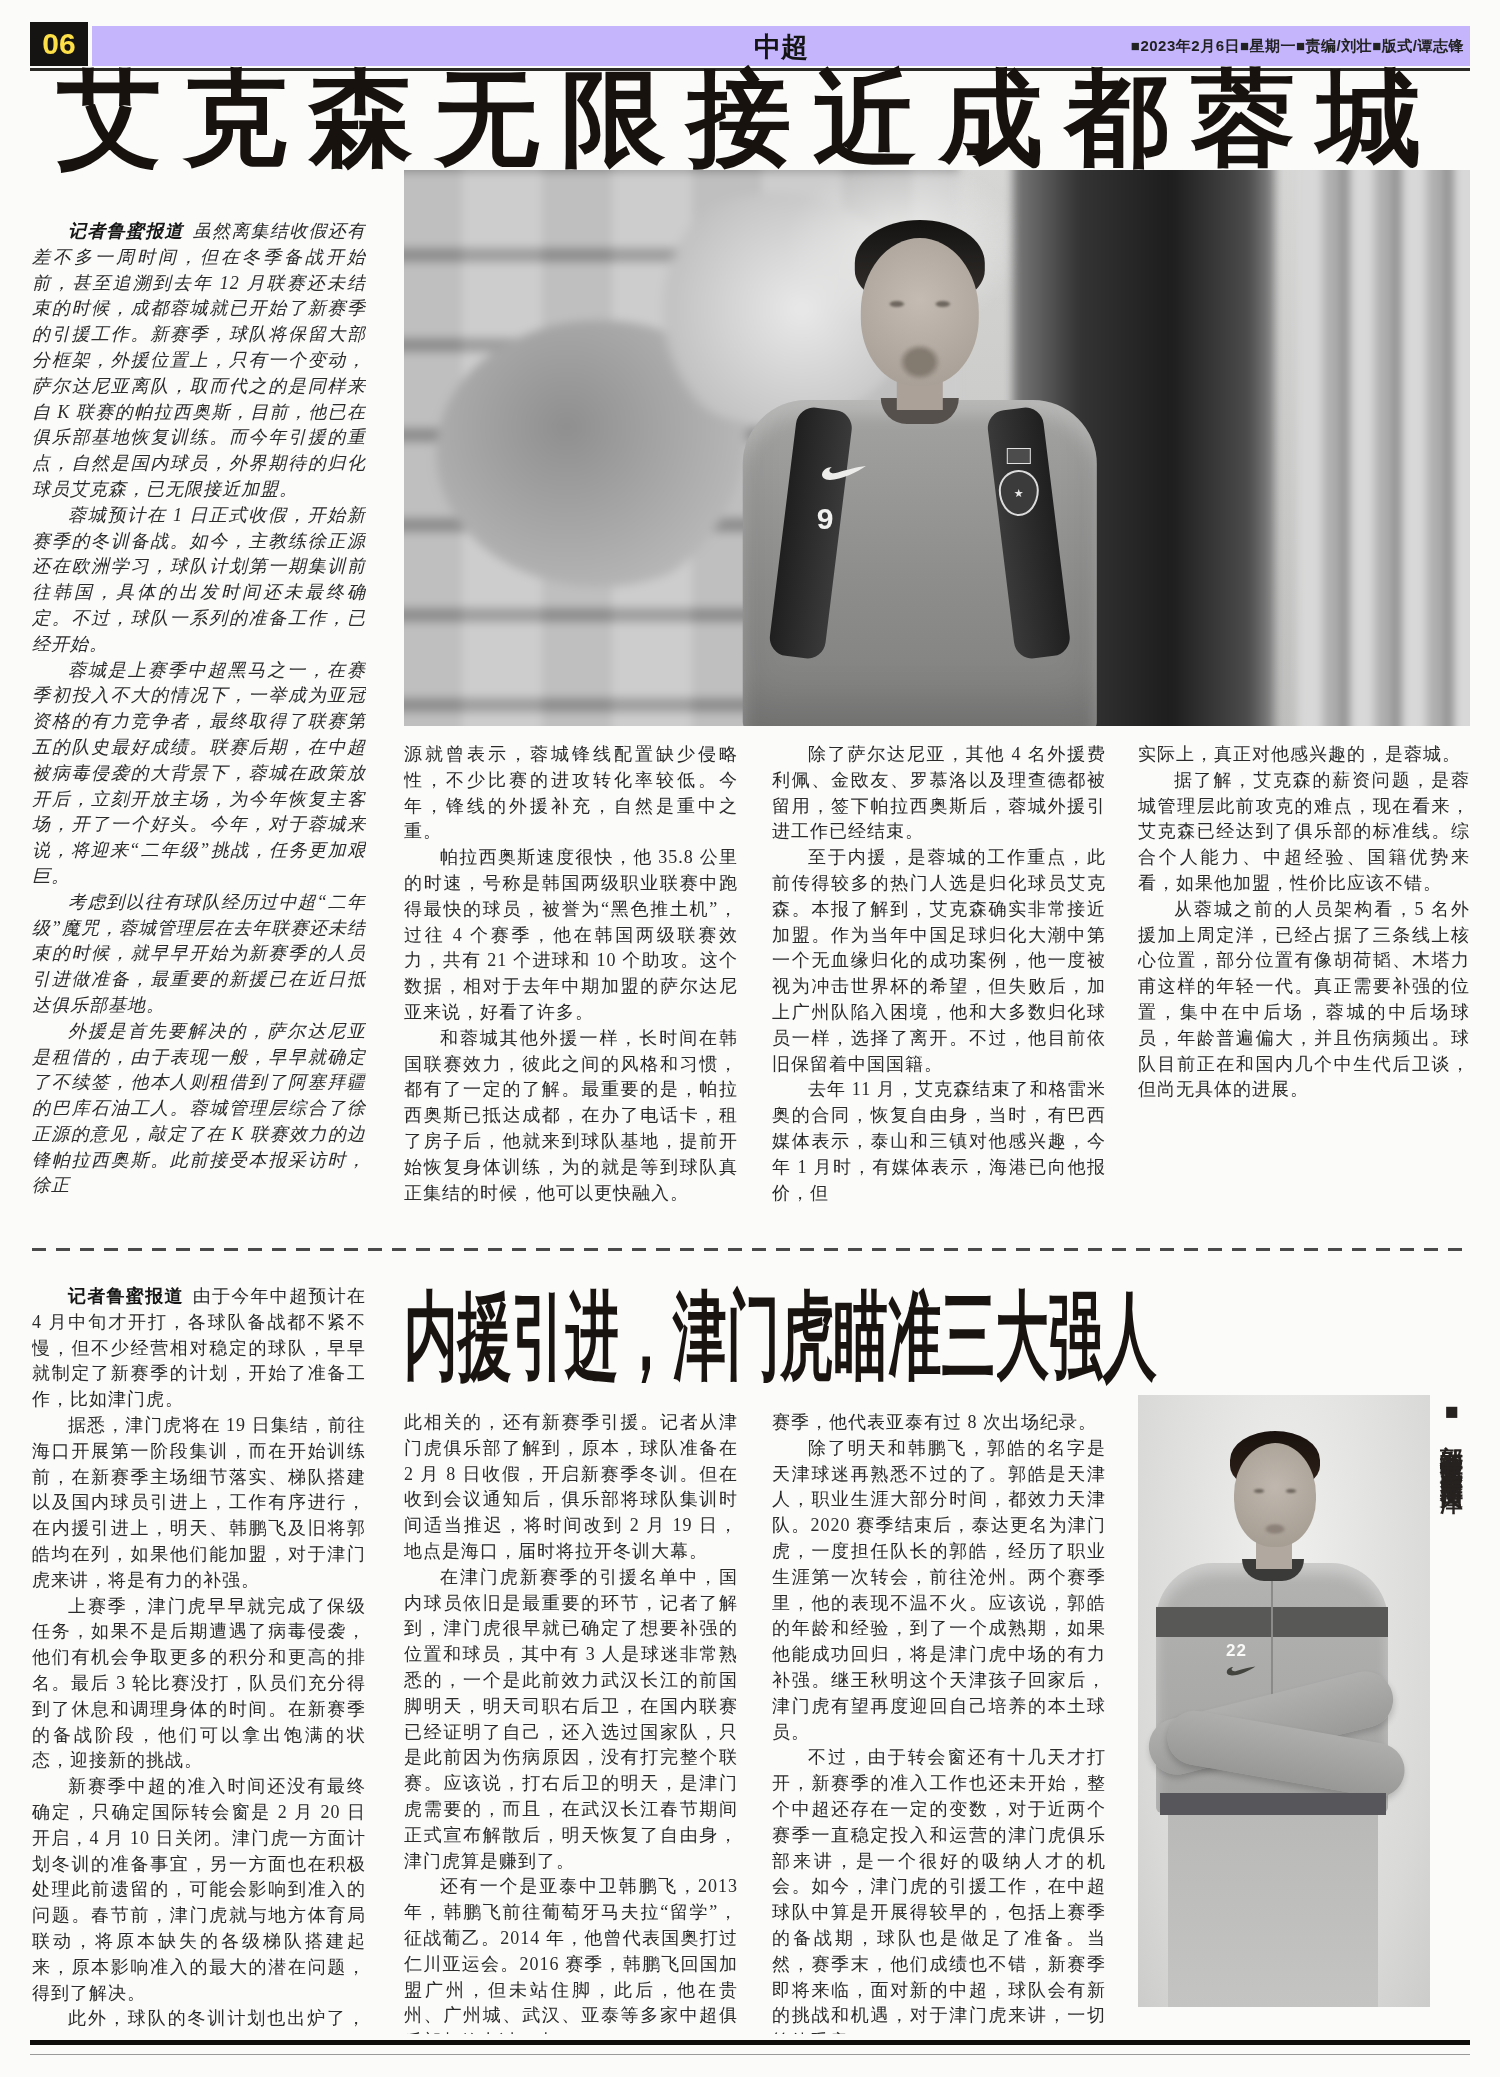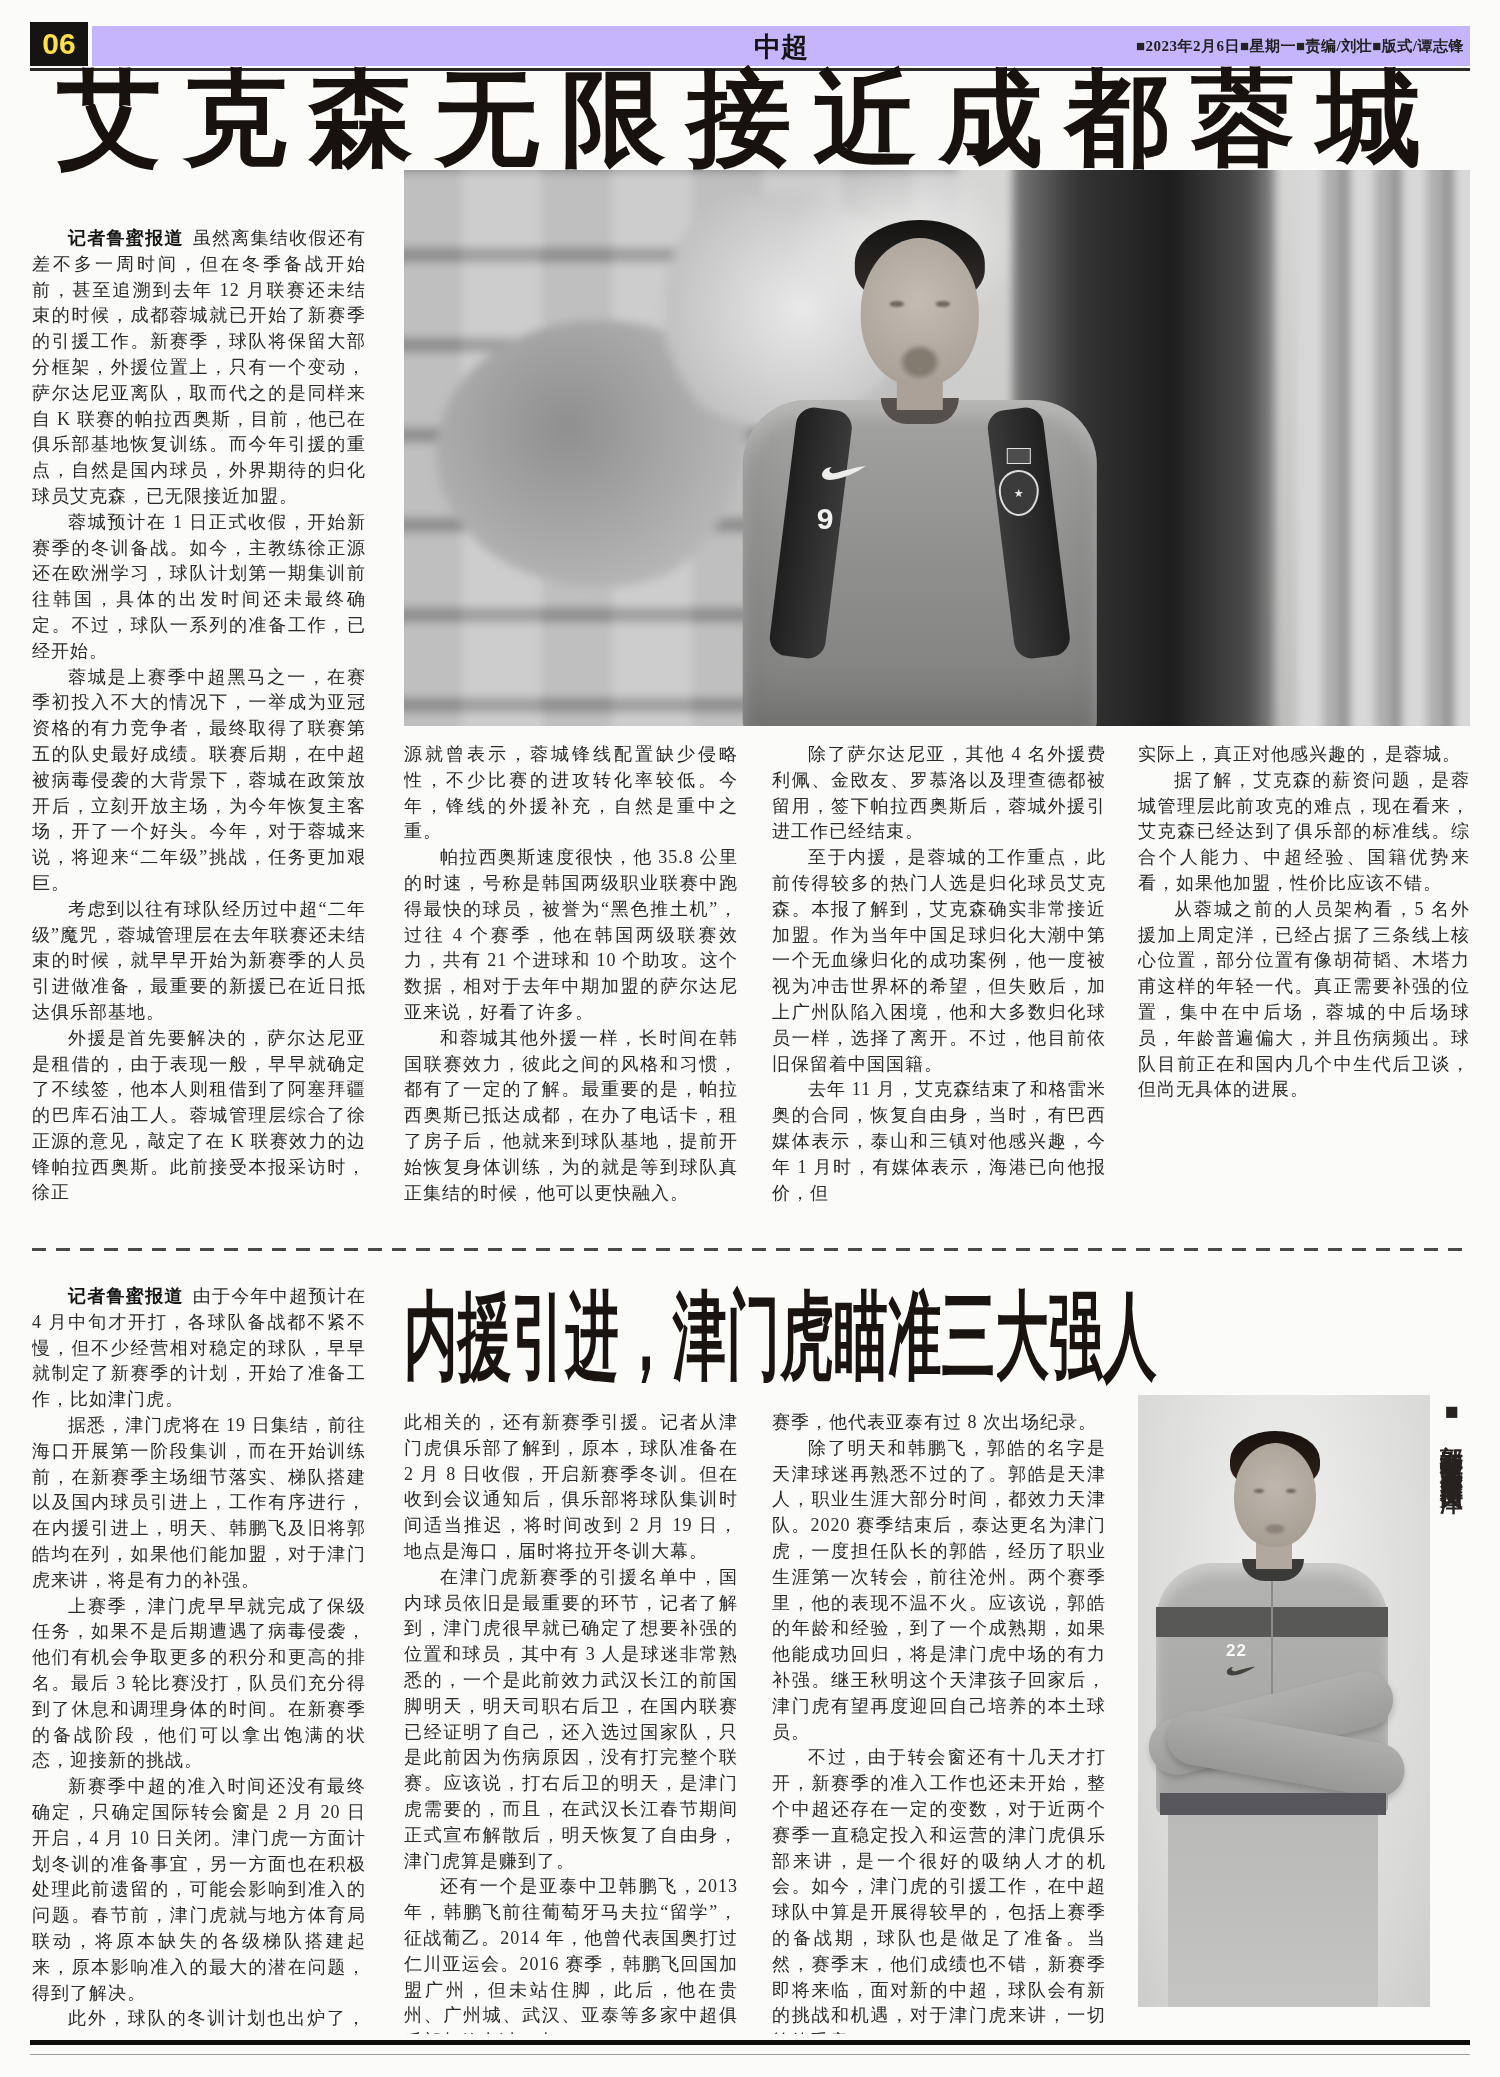--- a/index.html
+++ b/index.html
@@ -8,41 +8,41 @@
   .abs{position:absolute;}
 
   
   .pagenum-box{left:30px;top:22px;width:58px;height:44px;background:#161412;
     color:#fde047;display:flex;align-items:center;justify-content:center;
     font-family:"Liberation Sans","DejaVu Sans",sans-serif;font-weight:700;font-size:30px;}
   .head-bar{left:92px;top:26px;width:1378px;height:40px;background:#c4b5fd;}
   .section-title{position:absolute;left:0;right:0;top:3px;text-align:center;
     font-family:"Liberation Sans","DejaVu Sans",sans-serif;font-weight:900;font-size:27px;color:#141414;}
   .dateline{position:absolute;right:6px;top:11px;font-size:15px;font-weight:700;color:#222;
-    font-family:Liberation Serif, serif;letter-spacing:0.5px;text-align:center;}
+    font-family:Liberation Sans, sans-serif;letter-spacing:0.5px;text-align:center;}
   .head-rule{left:30px;top:68px;width:1440px;height:3px;background:#2b2926;}
 
   
   .headline1{left:0;top:62px;width:1500px;text-align:center;
     font-family:"Liberation Sans","DejaVu Sans",sans-serif;font-weight:900;
     font-size:104px;line-height:112px;letter-spacing:22px;color:#17120e;white-space:nowrap;}
   .headline2-box{left:404px;top:1282px;width:748px;height:116px;overflow:visible;}
   .headline2{font-family:"Liberation Sans","DejaVu Sans",sans-serif;font-weight:900;
     font-size:96px;line-height:108px;color:#191410;white-space:nowrap;
     transform:scaleX(0.56);transform-origin:left center;display:inline-block;}
 
   
   .col{position:absolute;text-align:justify;text-justify:inter-character;overflow:hidden;
     font-size:18px;line-height:25.8px;letter-spacing:1px;color:#2a2a2a;}
   .col p{margin:0;text-indent:2em;}
   .col p.cont{text-indent:0;}
   .lead{font-family:"Liberation Sans","DejaVu Sans",sans-serif;font-weight:700;
     letter-spacing:1px;margin-right:9px;color:#161616;}
 
-  .a1c1{left:32px;  top:226px; width:334px;height:1030px;}
+  .a1c1{left:32px;  top:219px; width:334px;height:1030px;font-style:italic;}
   .a1c2{left:404px; top:742px; width:334px;height:502px;}
   .a1c3{left:772px; top:742px; width:334px;height:502px;}
   .a1c4{left:1138px;top:742px; width:332px;height:502px;}
 
   .a2c1{left:32px;  top:1284px;width:334px;height:750px;}
   .a2c2{left:404px; top:1410px;width:334px;height:624px;}
   .a2c3{left:772px; top:1410px;width:334px;height:624px;}
 
   .dash-rule{left:32px;top:1248px;width:1438px;height:3px;
     background:repeating-linear-gradient(90deg,#4a4a4a 0 14px,transparent 14px 24px);}

